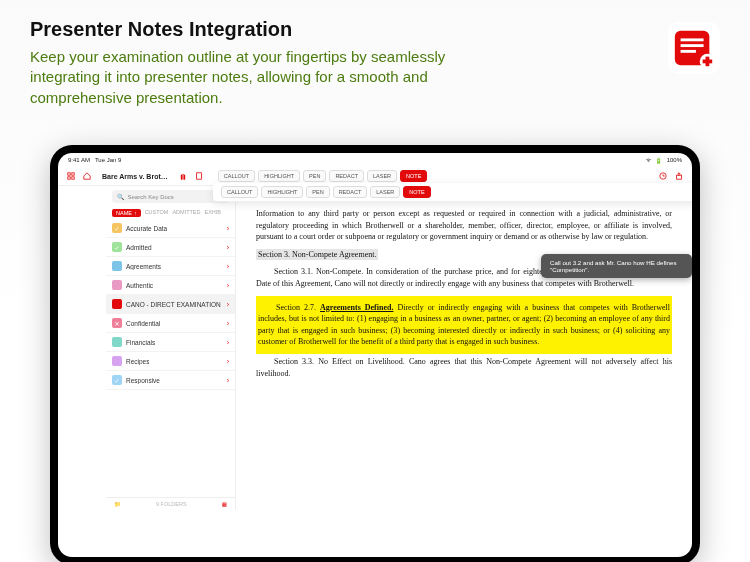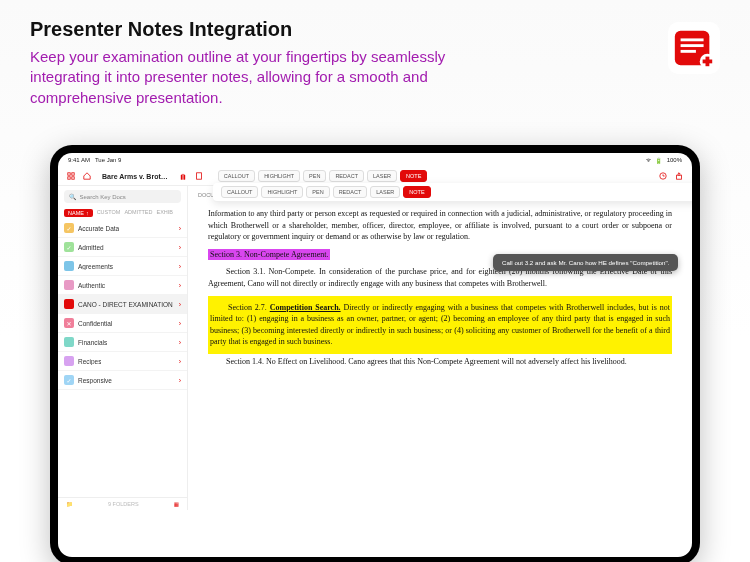--- a/index.html
+++ b/index.html
@@ -5,21 +5,21 @@
   * { margin: 0; padding: 0; box-sizing: border-box; }
   body {
     width: 750px; height: 562px;
     font-family: -apple-system, BlinkMacSystemFont, "Segoe UI", Helvetica, Arial, sans-serif;
     background: linear-gradient(180deg, #fafafa 0%, #fff 60%);
     overflow: hidden;
     position: relative;
   }
   .hero { padding: 18px 30px 0 30px; }
   .hero h1 { font-size: 20px; font-weight: 700; color: #111; }
-  .hero p { font-size: 15px; color: #a21caf; line-height: 1.35; margin-top: 6px; max-width: 470px; }
+  .hero p { font-size: 15px; color: #4d7c0f; line-height: 1.35; margin-top: 6px; max-width: 470px; }
   .hero-icon {
     position: absolute; top: 22px; right: 30px;
     width: 52px; height: 52px; border-radius: 10px;
     background: #fff;
     display: flex; align-items: center; justify-content: center;
   }
   .hero-icon svg { width: 46px; height: 46px; }
 
   
   .tablet {
@@ -57,21 +57,21 @@
   .doc-title { font-size:7px; font-weight:600; color:#222; margin:0 4px; flex-shrink:0; }
   .tool-group { display:flex; gap:3px; margin-left:8px; }
   .tool-btn {
     font-size:5.5px; padding:2px 5px; border:1px solid #ddd; border-radius:3px;
     color:#555; background:#fafafa;
   }
   .tool-btn.active { background:#e20a0a; color:#fff; border-color:#e20a0a; }
   .flex-spacer { flex:1; }
 
   
-  .body-row { display:flex; height: calc(100% - 80px); }
+  .body-row { display:flex; height: calc(100% - 80px); margin-left: 48px; }
   .sidebar { width: 130px; border-right:1px solid #eee; display:flex; flex-direction:column; }
   .search-box {
     margin:4px 6px; background:#f2f2f2; border-radius:4px;
     padding:3px 5px; font-size:6px; color:#888; display:flex; gap:3px; align-items:center;
   }
   .sort-row { display:flex; gap:4px; padding:2px 6px; font-size:5.5px; color:#aaa; }
   .sort-chip { background:#e20a0a; color:#fff; padding:1px 4px; border-radius:2px; display:flex; align-items:center; gap:2px;}
   .folder-list { flex:1; overflow:hidden; }
   .folder-item {
     display:flex; align-items:center; gap:4px;
@@ -85,21 +85,21 @@
 
   
   .doc-area { flex:1; display:flex; flex-direction:column; position:relative; }
   .notes-tabs { display:flex; gap:6px; padding:4px 10px; font-size:5.5px; align-items:center;}
   .notes-tab { color:#888; }
   .notes-tab.active { background:#e20a0a; color:#fff; padding:2px 6px; border-radius:3px; }
   .char-count { margin-left:auto; color:#bbb;}
   .delete-notes { color:#e20a0a; margin-left:8px;}
   .doc-scroll { flex:1; padding: 4px 20px 8px 20px; overflow:hidden; font-family:"Times New Roman", serif; font-size:8px; line-height:1.45; color:#111; text-align:justify;}
   .doc-scroll p { margin-bottom:6px; text-indent:18px; }
-  .hl-cyan { background:#d946ef; padding:1px 2px; }
+  .hl-cyan { background:#e5e5e5; padding:1px 2px; }
   .hl-yellow { background:#fff200; display:block; padding:6px 2px; margin:2px 0; text-align:justify; }
   .section-head { font-weight:bold; text-decoration:underline; }
   .no-indent { text-indent:0 !important; }
 
   
   .bubble {
     position:absolute; top:68px; left:305px;
     background:#555; color:#fff;
     font-size:6.2px; padding:5px 9px; border-radius:5px;
     max-width:220px;
@@ -291,22 +291,22 @@
         </div>
 
         <div class="bubble">Call out 3.2 and ask Mr. Cano how HE defines "Competition".</div>
 
         <div class="doc-scroll">
           <p class="no-indent">Information to any third party or person except as requested or required in connection with a judicial, administrative, or regulatory proceeding in which Brotherwell or a shareholder, member, officer, director, employee, or affiliate is involved, pursuant to a court order or subpoena or regulatory or government inquiry or demand or as otherwise by law or regulation.</p>
           <p class="no-indent"><span class="hl-cyan">Section 3. Non-Compete Agreement.</span></p>
           <p>Section 3.1. Non-Compete. In consideration of the purchase price, and for eighteen (20) months following the Effective Date of this Agreement, Cano will not directly or indirectly engage with any business that competes with Brotherwell.</p>
           <div class="hl-yellow">
             <span style="margin-left:18px;">Section 2.7.</span>
-            <span class="section-head">Competition Search.</span>
+            <span class="section-head">Agreements Defined.</span>
             <span>Directly or indirectly engaging with a business that competes with Brotherwell includes, but is not limited to: (1) engaging in a business as an owner, partner, or agent; (2) becoming an employee of any third party that is engaged in such business; (3) becoming interested directly or indirectly in such business; or (4) soliciting any customer of Brotherwell for the benefit of a third party that is engaged in such business.</span>
           </div>
-          <p>Section 1.4. No Effect on Livelihood. Cano agrees that this Non-Compete Agreement will not adversely affect his livelihood.</p>
+          <p>Section 3.3. No Effect on Livelihood. Cano agrees that this Non-Compete Agreement will not adversely affect his livelihood.</p>
         </div>
       </div>
     </div>
 
   </div>
 </div>
 
 </body></html>

